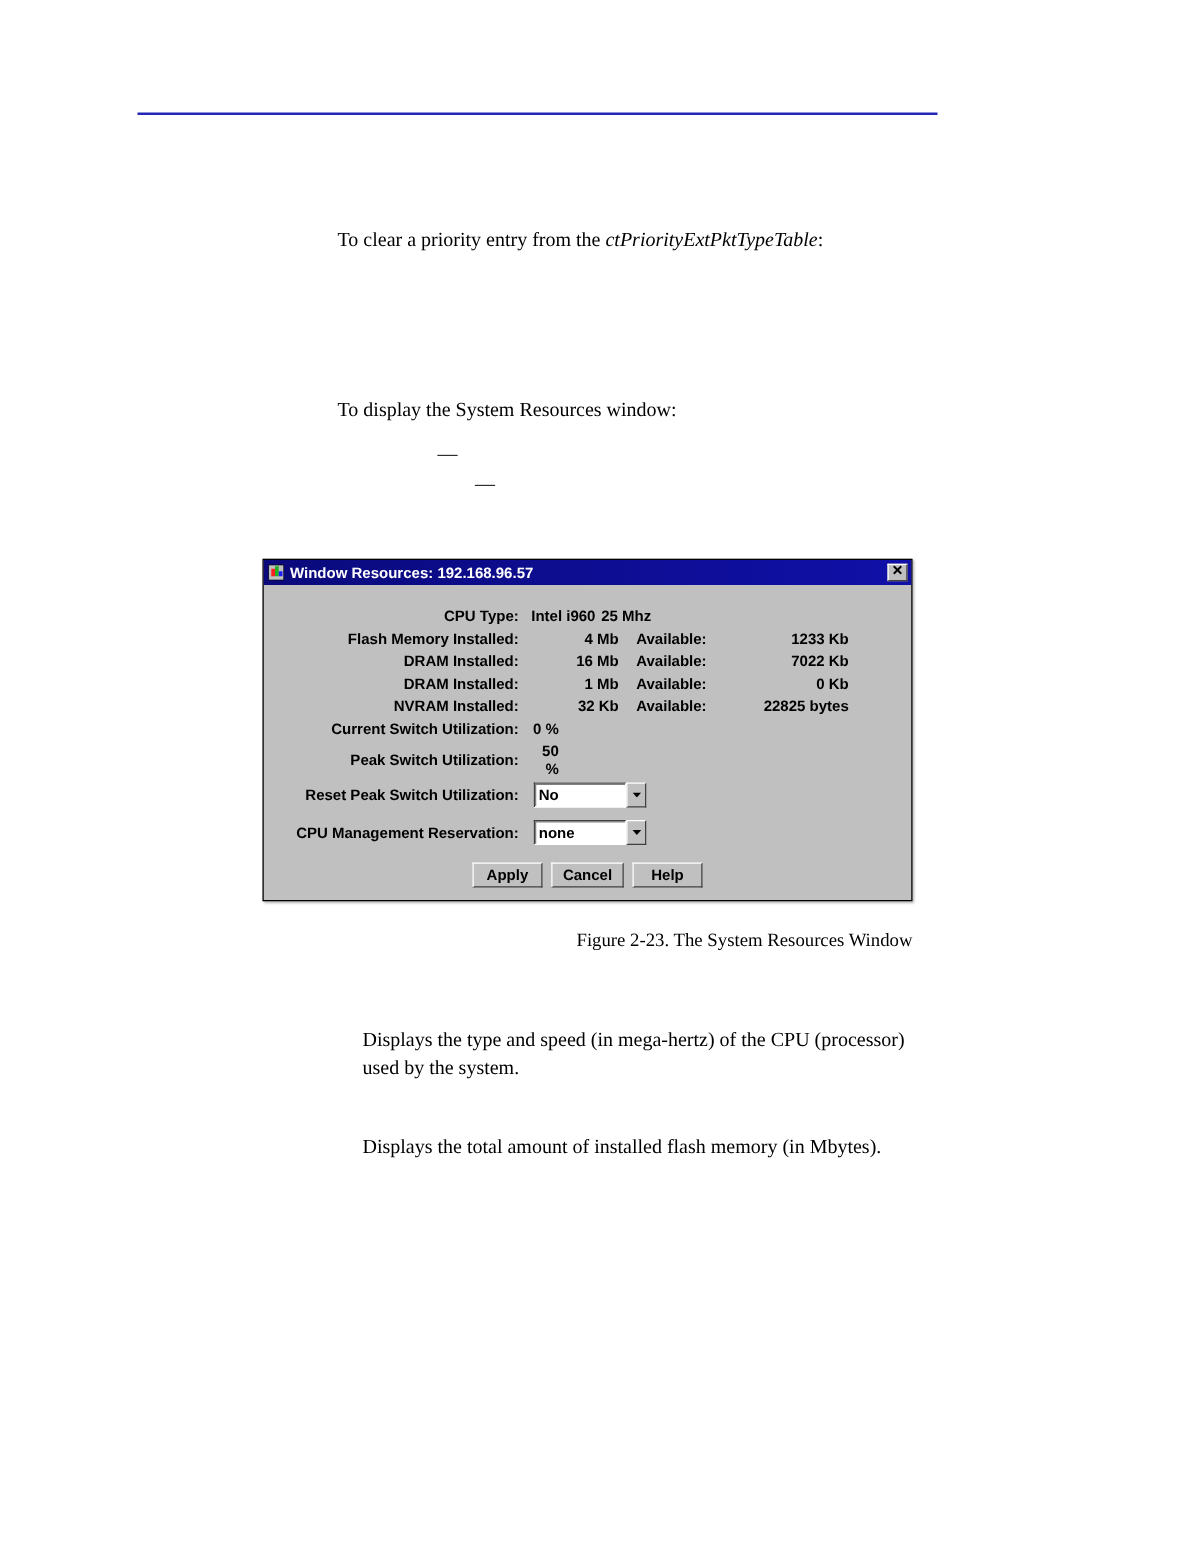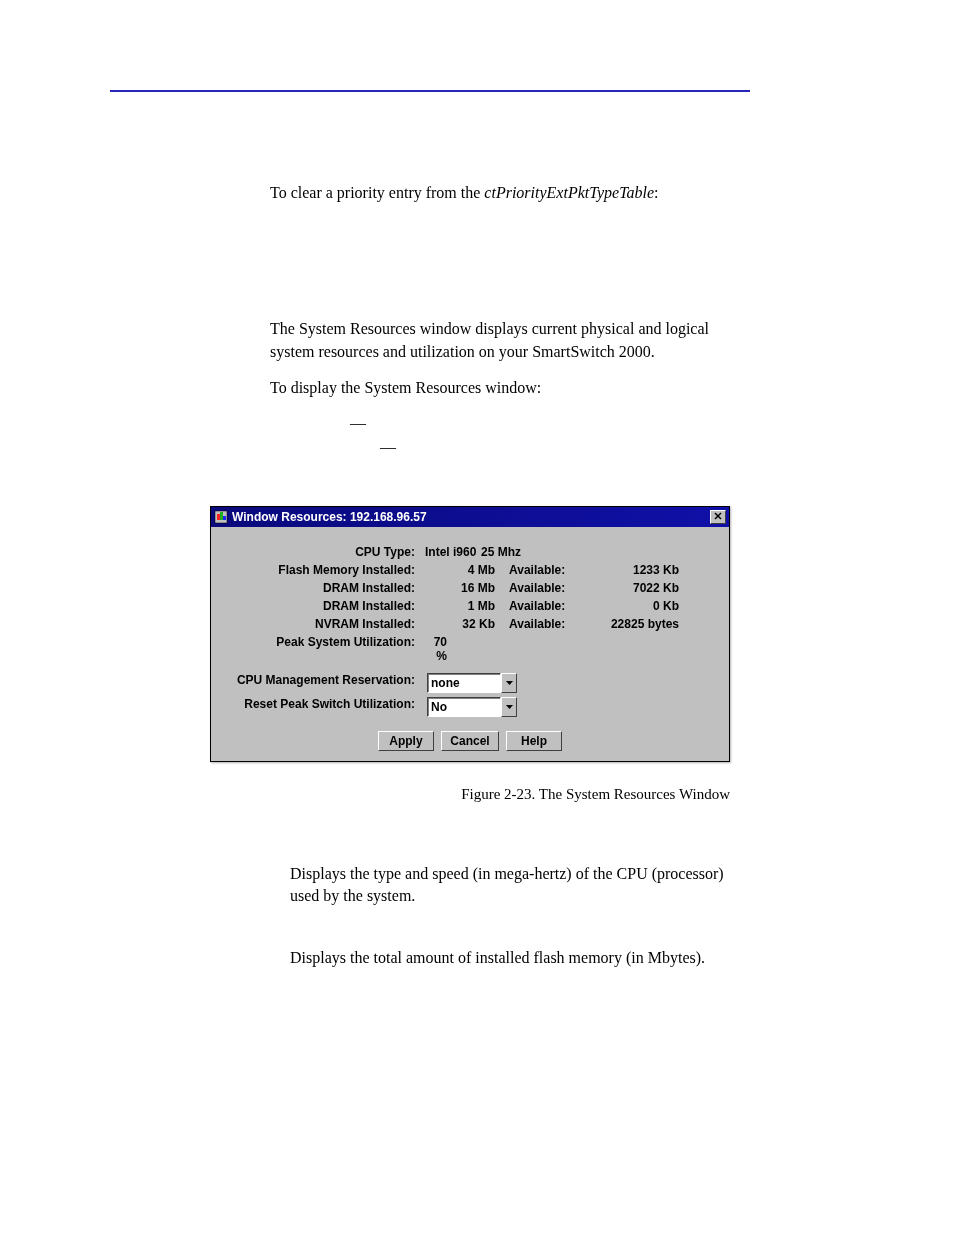--- a/index.html
+++ b/index.html
@@ -76,20 +76,21 @@
     font-size: 10px;
     line-height: 12px;
     text-align: center;
     cursor: default;
   }
   .window-body {
     padding: 14px 10px 10px 10px;
   }
   .row {
     display: flex;
+    align-items: center;
     margin: 4px 0;
     font-weight: bold;
     font-size: 12px;
   }
   .label-col {
     width: 200px;
     text-align: right;
     padding-right: 6px;
   }
   .val1 {
@@ -178,21 +179,20 @@
   <div class="header-rule"></div>
   <div class="header-space"></div>
 
   <p class="body-text">
     <span>To clear a priority entry from the </span><span class="italic">ctPriorityExtPktTypeTable</span><span>:</span>
   </p>
 
   <div class="gap-small"></div>
   <div class="gap-small"></div>
 
-  <p class="body-text">The System Resources window displays current physical and logical system resources and utilization on your SmartSwitch 2000.</p>
   <p class="body-text">To display the System Resources window:</p>
 
   <div class="indent-steps">
     <div class="step"><span class="dash">—</span></div>
     <div class="step" style="padding-left:30px;"><span class="dash">—</span></div>
   </div>
 
   <div class="window-wrap">
     <div class="window">
       <div class="titlebar">
@@ -242,52 +242,56 @@
           <div class="avail-val">0 Kb</div>
         </div>
 
         <div class="row">
           <div class="label-col">NVRAM Installed:</div>
           <div class="val1">32 Kb</div>
           <div class="avail-label">Available:</div>
           <div class="avail-val">22825 bytes</div>
         </div>
 
-
-        <div class="row">
-          <div class="label-col">Peak System Utilization:</div>
-          <div class="val1" style="width:40px;">70 %</div>
+        <div class="row">
+          <div class="label-col">Current Switch Utilization:</div>
+          <div class="val1" style="width:40px;">0 %</div>
+        </div>
+
+        <div class="row">
+          <div class="label-col">Peak Switch Utilization:</div>
+          <div class="val1" style="width:40px;">50 %</div>
+        </div>
+
+        <div class="row">
+          <div class="label-col">Reset Peak Switch Utilization:</div>
+          <div style="width:6px;"></div>
+          <div class="select-wrap">
+            <div class="select-field">No</div>
+            <div class="select-arrow">
+              <svg viewBox="0 0 7 4">
+                  <polygon points="0,0 7,0 3.5,4" fill="#000"></polygon>
+                </svg>
+            </div>
+          </div>
         </div>
 
         <div class="row" style="margin-top:10px;">
           <div class="label-col">CPU Management Reservation:</div>
           <div style="width:6px;"></div>
           <div class="select-wrap">
             <div class="select-field">none</div>
             <div class="select-arrow">
               <svg viewBox="0 0 7 4">
                   <polygon points="0,0 7,0 3.5,4" fill="#000"></polygon>
                 </svg>
             </div>
           </div>
         </div>
 
-        <div class="row">
-          <div class="label-col">Reset Peak Switch Utilization:</div>
-          <div style="width:6px;"></div>
-          <div class="select-wrap">
-            <div class="select-field">No</div>
-            <div class="select-arrow">
-              <svg viewBox="0 0 7 4">
-                  <polygon points="0,0 7,0 3.5,4" fill="#000"></polygon>
-                </svg>
-            </div>
-          </div>
-        </div>
-
         <div class="button-row">
           <span class="win-btn">Apply</span>
           <span class="win-btn">Cancel</span>
           <span class="win-btn">Help</span>
         </div>
 
       </div>
     </div>
 
     <div class="figure-caption">Figure 2-23.  The System Resources Window</div>

